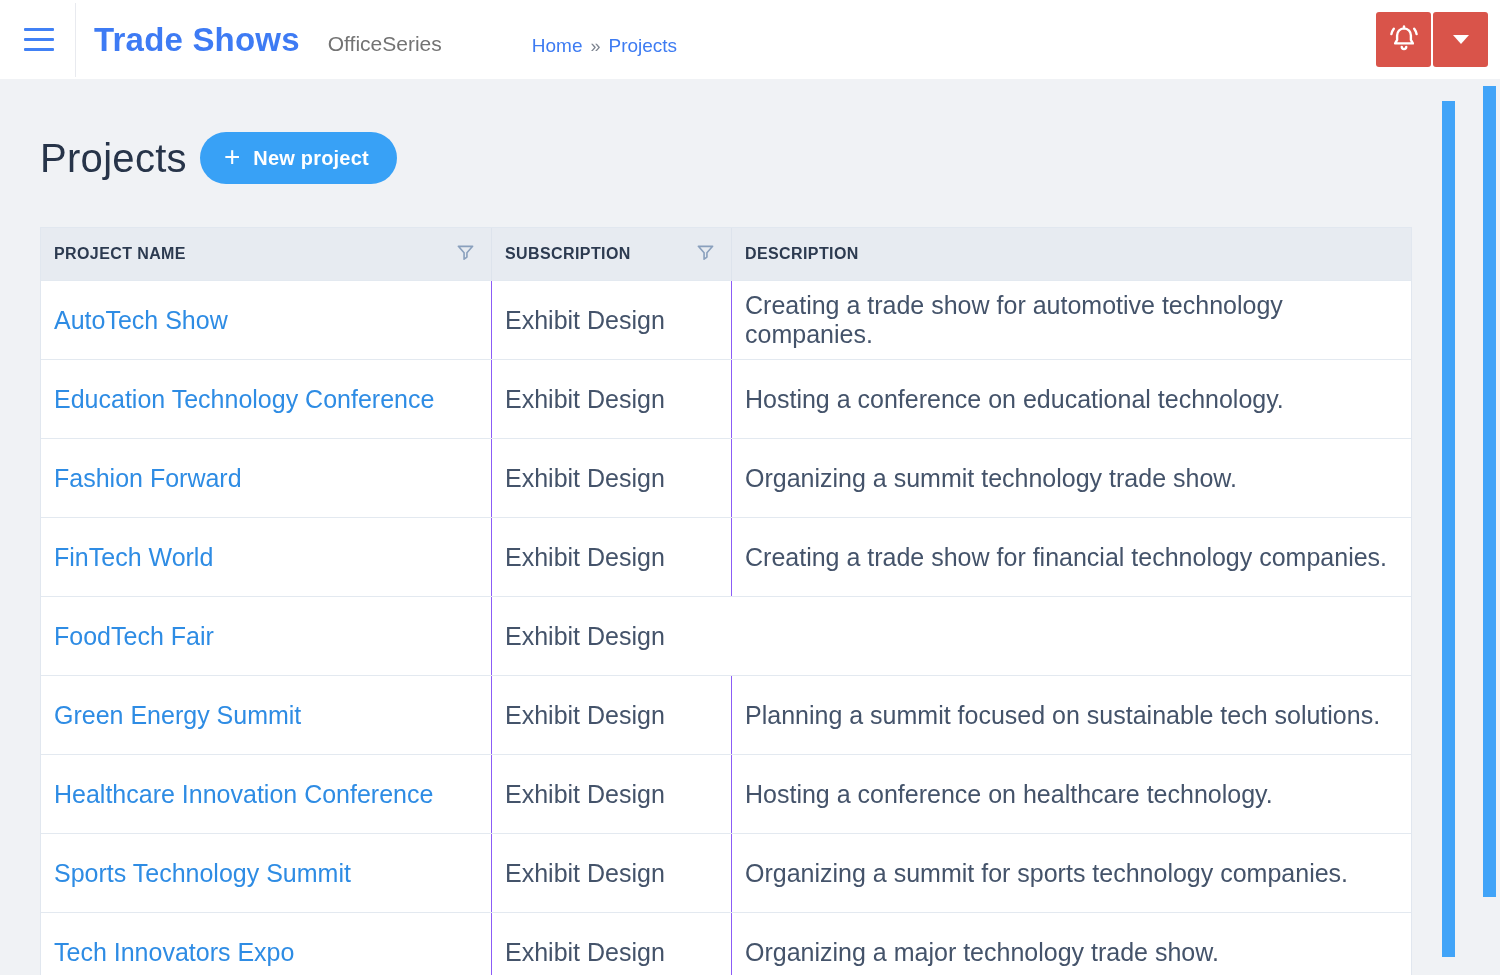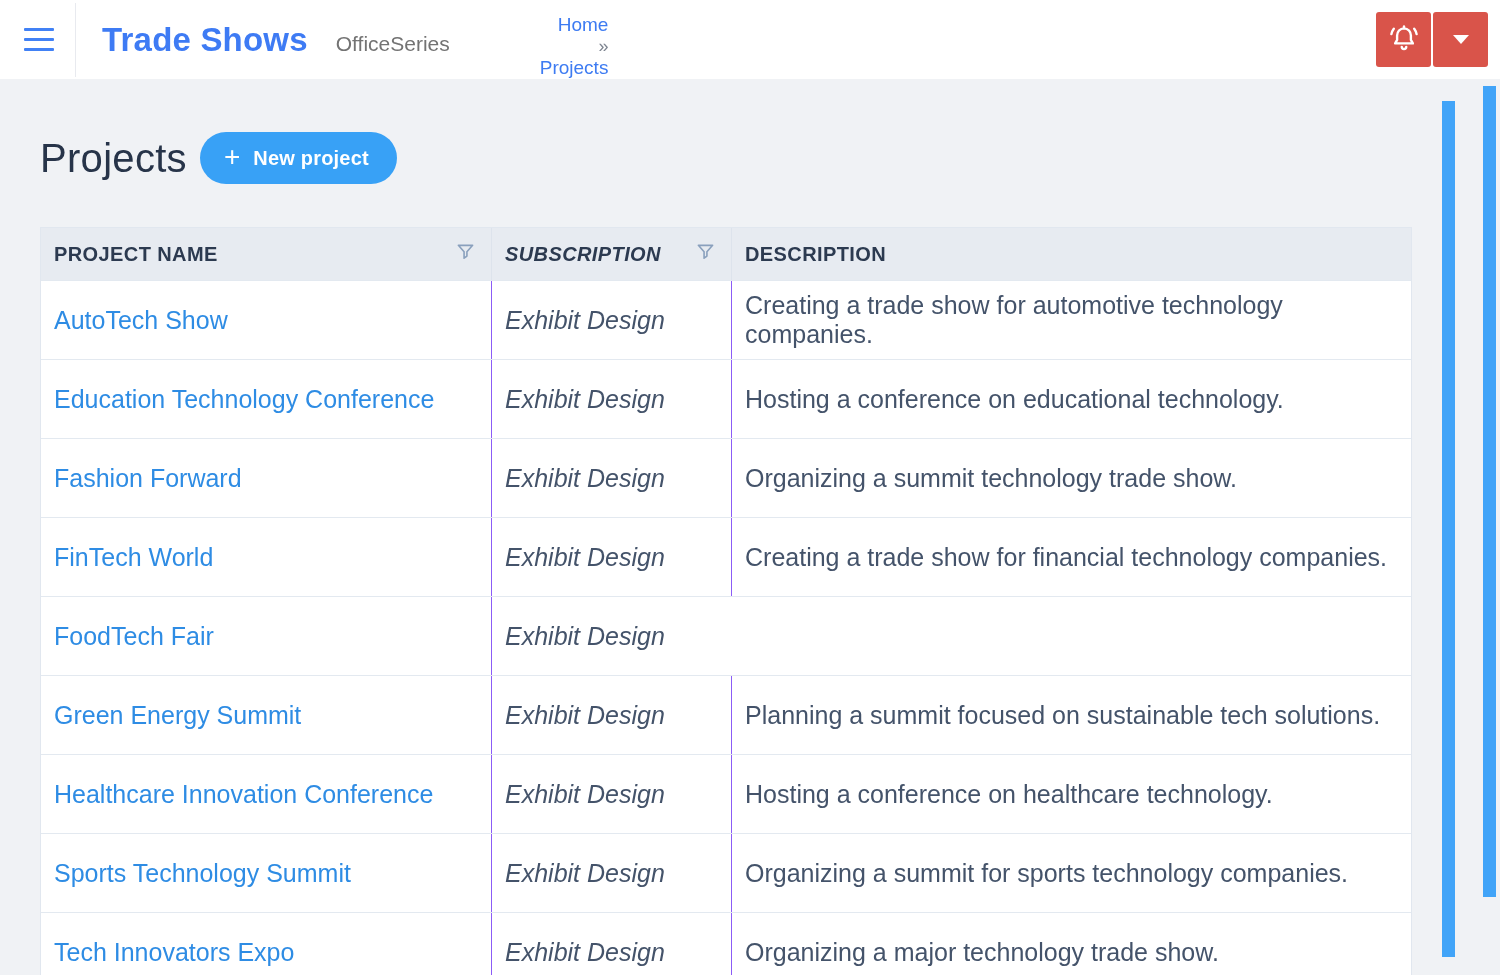--- a/index.html
+++ b/index.html
@@ -19,24 +19,24 @@
     position: relative;
   }
   .menu-button {
     background: none; border: none; cursor: pointer;
     margin-left: 24px;
     display: flex; flex-direction: column; gap: 7px;
     padding: 4px 0;
   }
   .menu-button span { display: block; width: 30px; height: 3px; background: #4181f5; border-radius: 1px; }
   .header-divider { width: 1px; height: 74px; background: #e8eaef; margin-left: 21px; }
-  .logo-group { display: flex; align-items: baseline; margin-left: 26px; }
+  .logo-group { display: flex; align-items: baseline; margin-left: 18px; }
   .app-title { font-size: 33px; font-weight: bold; color: #3e7bf4; letter-spacing: 0.2px; }
   .suite-name { font-size: 21px; color: #737373; margin-left: 28px; }
-  .breadcrumb { display: flex; align-items: flex-end; margin-left: 90px; padding-top: 13px; font-size: 19px; flex-direction: column; }
+  .breadcrumb { display: flex; align-items: flex-end; gap: 8px; margin-left: 90px; padding-top: 13px; font-size: 19px; }
   .breadcrumb a { color: #3d7bf2; text-decoration: none; }
   .breadcrumb .crumb-sep { color: #7e8591; font-size: 18px; }
   .header-actions { margin-left: auto; margin-right: 12px; display: flex; gap: 2px; }
   .header-action-btn {
     width: 55px; height: 55px;
     background: #d9544a;
     border: none; border-radius: 3px;
     display: flex; align-items: center; justify-content: center;
     cursor: pointer;
   }
@@ -68,24 +68,24 @@
   .projects-table {
     margin-top: 43px;
     width: 1372px;
     border: 1px solid #e1e7ef;
     background: #ffffff;
   }
   .thead { display: flex; height: 52px; background: #e7ebf1; }
   .th {
     display: flex; align-items: center; justify-content: space-between;
     padding: 0 16px 0 13px;
-    font-size: 20px; font-weight: bold; color: #2c3a50; letter-spacing: 0.4px;
+    font-size: 16px; font-weight: bold; color: #2c3a50; letter-spacing: 0.4px;
   }
   .col-1 { width: 450px; }
-  .col-2 { width: 240px; font-style: italic; }
+  .col-2 { width: 240px; }
   .col-3 { width: 680px; }
   .th.col-2, .th.col-3 { border-left: 1px solid #dde3ec; }
   .trow { display: flex; height: 79px; background: #ffffff; border-top: 1px solid #e3e9f0; }
   .td { display: flex; align-items: center; padding: 0 13px; font-size: 25px; color: #44536a; }
   .td.col-2, .td.col-3 { border-left: 1px solid #8b5cf6; }
   .td a { color: #2e8ce4; text-decoration: none; }
   .filter-icon { flex: 0 0 auto; }
 
   
   .scrollbar-thumb { position: absolute; background: #41a4f8; }

